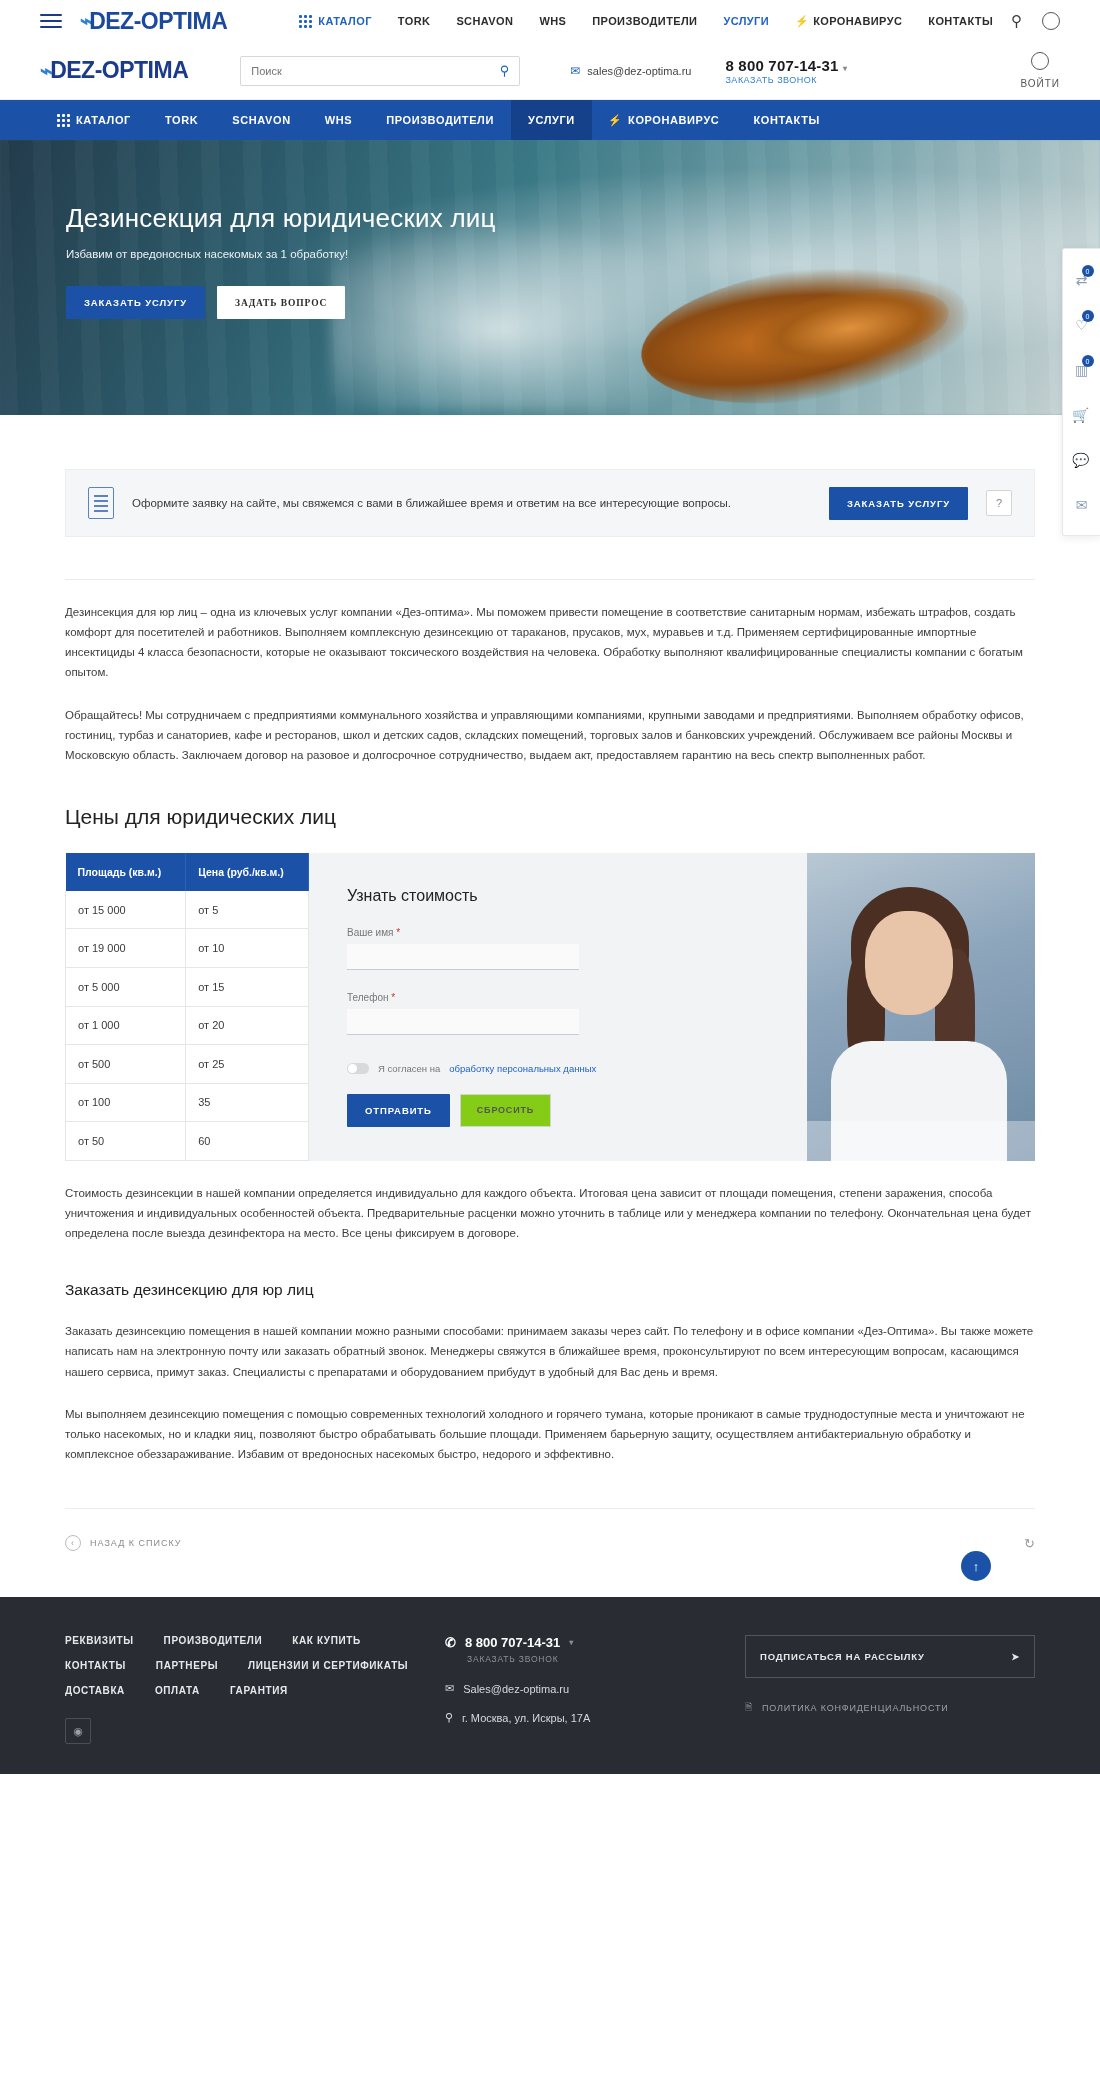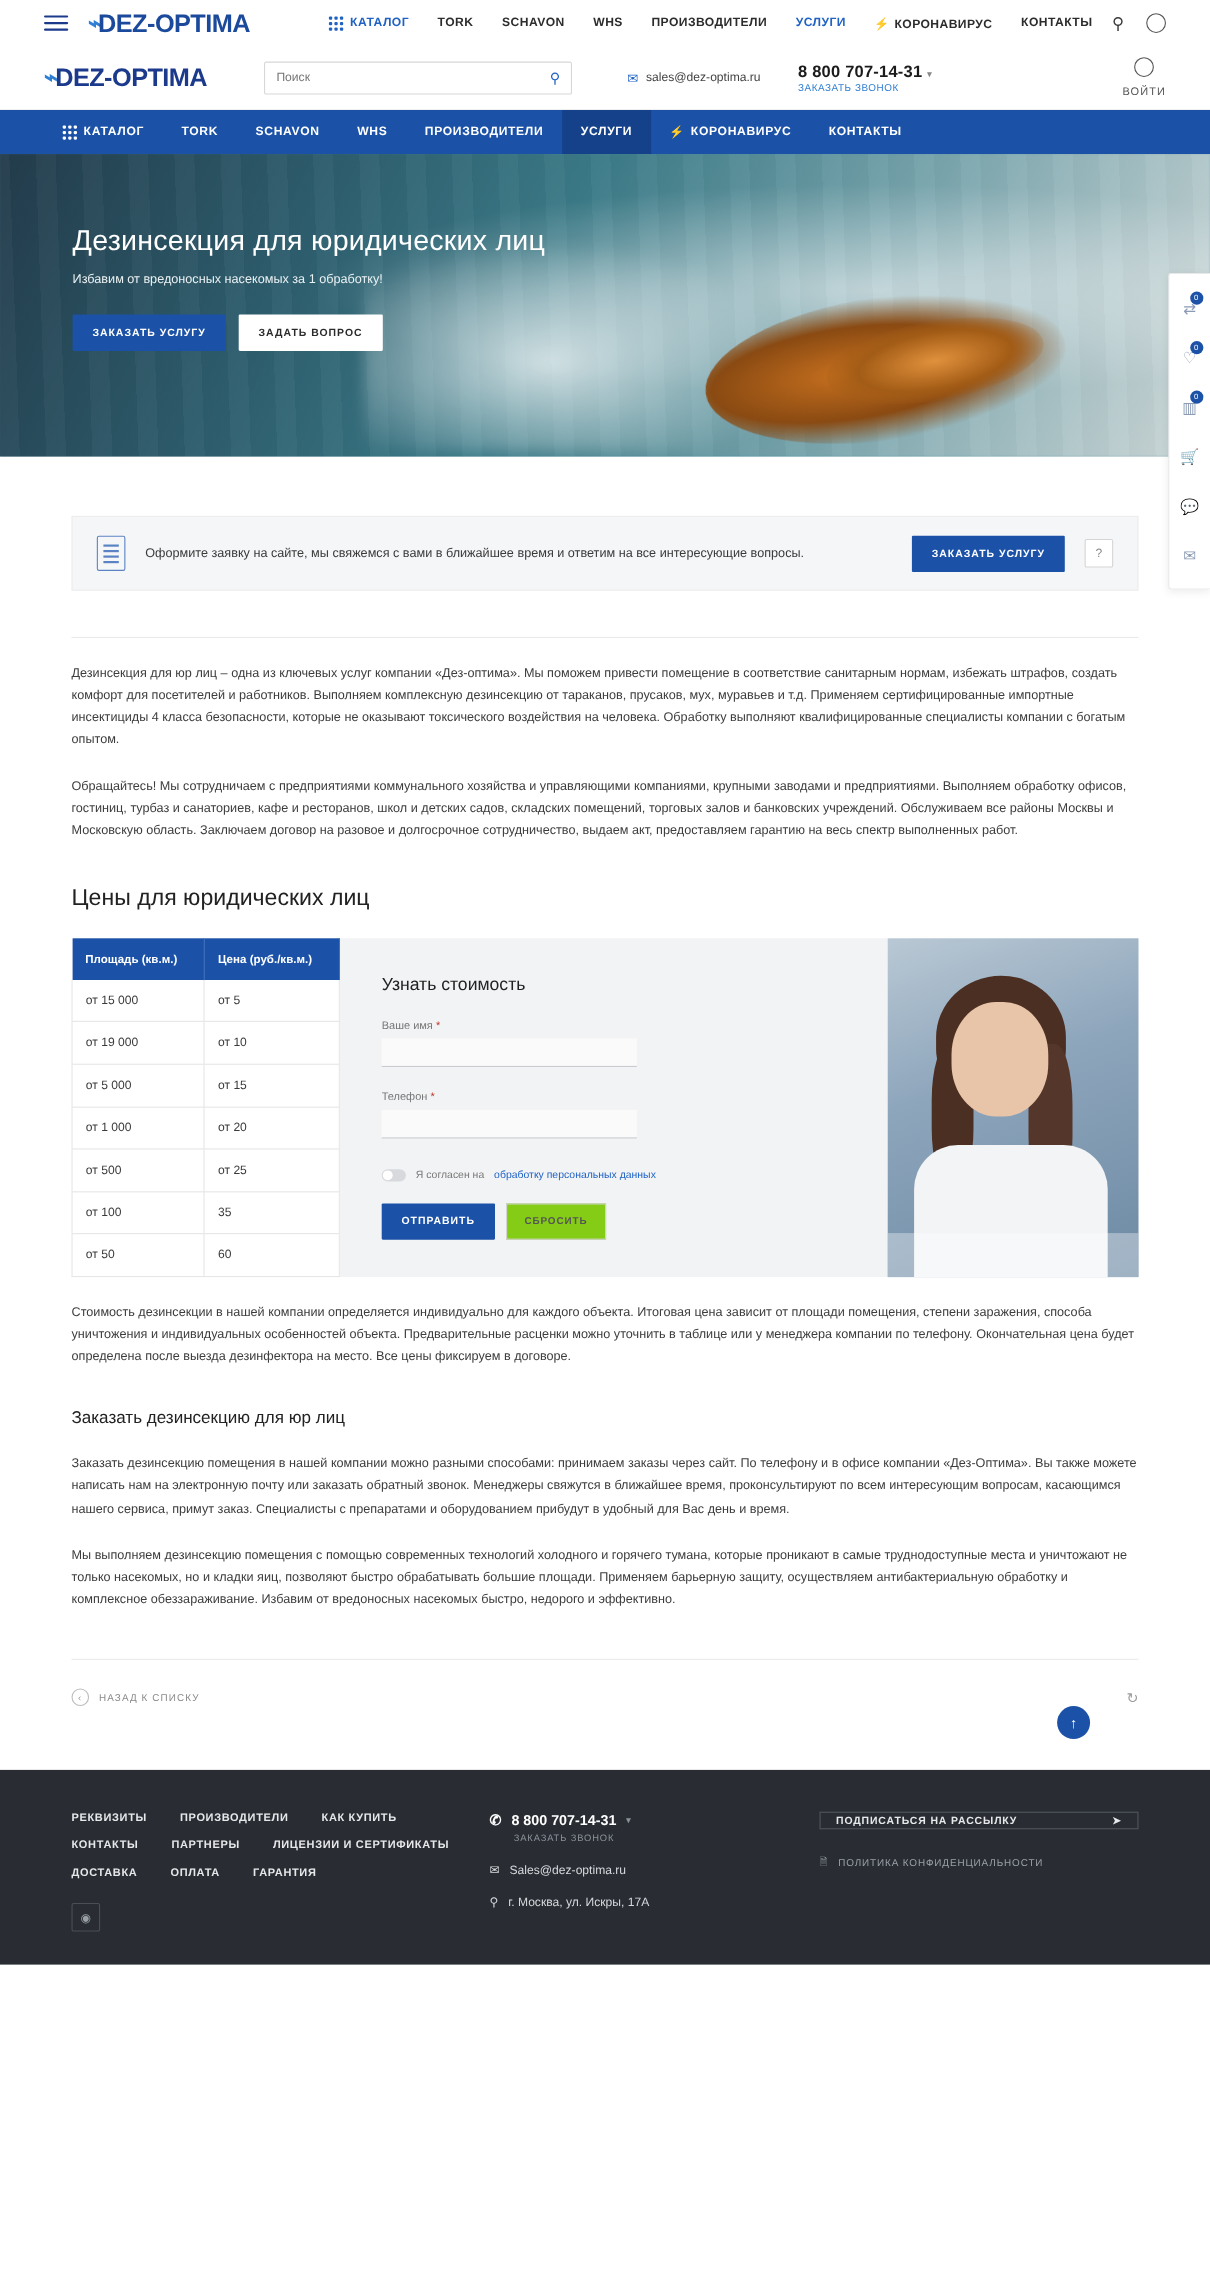--- a/index.html
+++ b/index.html
@@ -109,21 +109,21 @@
   .hero p { color: #eaf1f3; font-size: 11.5px; margin-top: 14px; }
   .hero-btns { margin-top: 26px; display: flex; gap: 12px; }
   .btn-blue {
     background: #1b52a8; color: #fff; border: none; font-size: 9.5px; font-weight: bold;
     letter-spacing: .9px; padding: 11px 18px; text-transform: uppercase; cursor: pointer; border-radius: 1px;
     font-family: "Liberation Sans", sans-serif;
   }
   .btn-white {
     background: #fff; color: #2b2b2b; border: none; font-size: 9.5px; font-weight: bold;
     letter-spacing: .9px; padding: 11px 18px; text-transform: uppercase; cursor: pointer; border-radius: 1px;
-    font-family: Liberation Sans, sans-serif;
+    font-family: Liberation Serif, serif;
   }
   .roach {
     position: absolute; right: 130px; top: 130px; width: 330px; height: 130px;
     background: radial-gradient(ellipse at 40% 50%, #c8711f 0%, #8a4a12 45%, rgba(138,74,18,0) 72%);
     border-radius: 50%;
     transform: rotate(-8deg);
     filter: blur(.4px);
   }
   .roach2 {
     position: absolute; right: 150px; top: 152px; width: 200px; height: 72px;
@@ -144,21 +144,21 @@
     display: flex; flex-direction: column; align-items: center;
     padding: 8px 0; z-index: 20; border-radius: 3px 0 0 3px;
   }
   .sp-item { width: 38px; height: 45px; display: flex; align-items: center; justify-content: center; position: relative; color: #8b9bb4; font-size: 14px; }
   .sp-badge {
     position: absolute; top: 8px; right: 7px; width: 12px; height: 12px; border-radius: 50%;
     background: #1b52a8; color: #fff; font-size: 7px; display: flex; align-items: center; justify-content: center;
   }
 
   
-  .wrap { width: 1020px; margin: 12px auto; padding: 0 25px; }
+  .wrap { width: 1020px; margin: 0 auto; padding: 0 25px; }
   .notice {
     margin-top: 54px; background: #f5f6f8; border: 1px solid #ededed;
     height: 68px; display: flex; align-items: center; padding: 0 22px; gap: 18px;
   }
   .notice .doc-ico {
     width: 26px; height: 32px; border: 1.6px solid #5b83c4; border-radius: 2px; position: relative; flex: none;
   }
   .notice .doc-ico:before { content:""; position:absolute; left:5px; top:7px; width:14px; height:1.6px; background:#5b83c4;
     box-shadow: 0 5px 0 #5b83c4, 0 10px 0 #5b83c4, 0 15px 0 #5b83c4; }
   .notice p { font-size: 11.5px; color: #3a3a3a; flex: 1; }
@@ -229,21 +229,21 @@
   .fcol-links { width: 380px; }
   .flink-row { display: flex; gap: 30px; margin-bottom: 14px; }
   .flink-row a { color: #e6e8ea; font-size: 10px; font-weight: bold; letter-spacing: .6px; text-decoration: none; text-transform: uppercase; }
   .f-social { margin-top: 22px; width: 26px; height: 26px; border: 1px solid #4a4f57; border-radius: 2px; display: flex; align-items: center; justify-content: center; color: #9aa0a8; font-size: 11px; }
   .fcol-contacts { width: 300px; font-size: 11px; }
   .fc-phone { font-size: 13px; font-weight: bold; color: #fff; display: flex; align-items: center; gap: 9px; }
   .fc-call { font-size: 8.5px; color: #8b919a; letter-spacing: .8px; margin: 4px 0 18px 22px; text-transform: uppercase; }
   .fc-line { display: flex; align-items: center; gap: 9px; margin-bottom: 16px; color: #d6d9dd; font-size: 11px; }
   .fcol-sub { flex: 1; }
   .sub-btn {
-    border: 1px solid #50555d; height: 16px; display: flex; align-items: center; justify-content: space-between;
+    border: 1px solid #50555d; height: 43px; display: flex; align-items: center; justify-content: space-between;
     padding: 0 14px; color: #e6e8ea; font-size: 9.5px; font-weight: bold; letter-spacing: .8px; text-transform: uppercase;
   }
   .policy { margin-top: 22px; display: flex; align-items: center; gap: 9px; font-size: 9px; color: #9aa0a8; letter-spacing: .8px; text-transform: uppercase; }
   .footer-bottom {
     border-top: 1px solid #383c43; padding: 16px 0;
   }
   .fb-inner { width: 1020px; margin: 0 auto; padding: 0 25px; display: flex; align-items: center; }
   .copyright { font-size: 10px; color: #9aa0a8; }
   .pay-icons { margin-left: auto; display: flex; align-items: center; gap: 16px; color: #8d939b; font-size: 11px; }
   .pay-visa { font-size: 11px; font-weight: bold; font-style: italic; color: #a9aeb5; }

